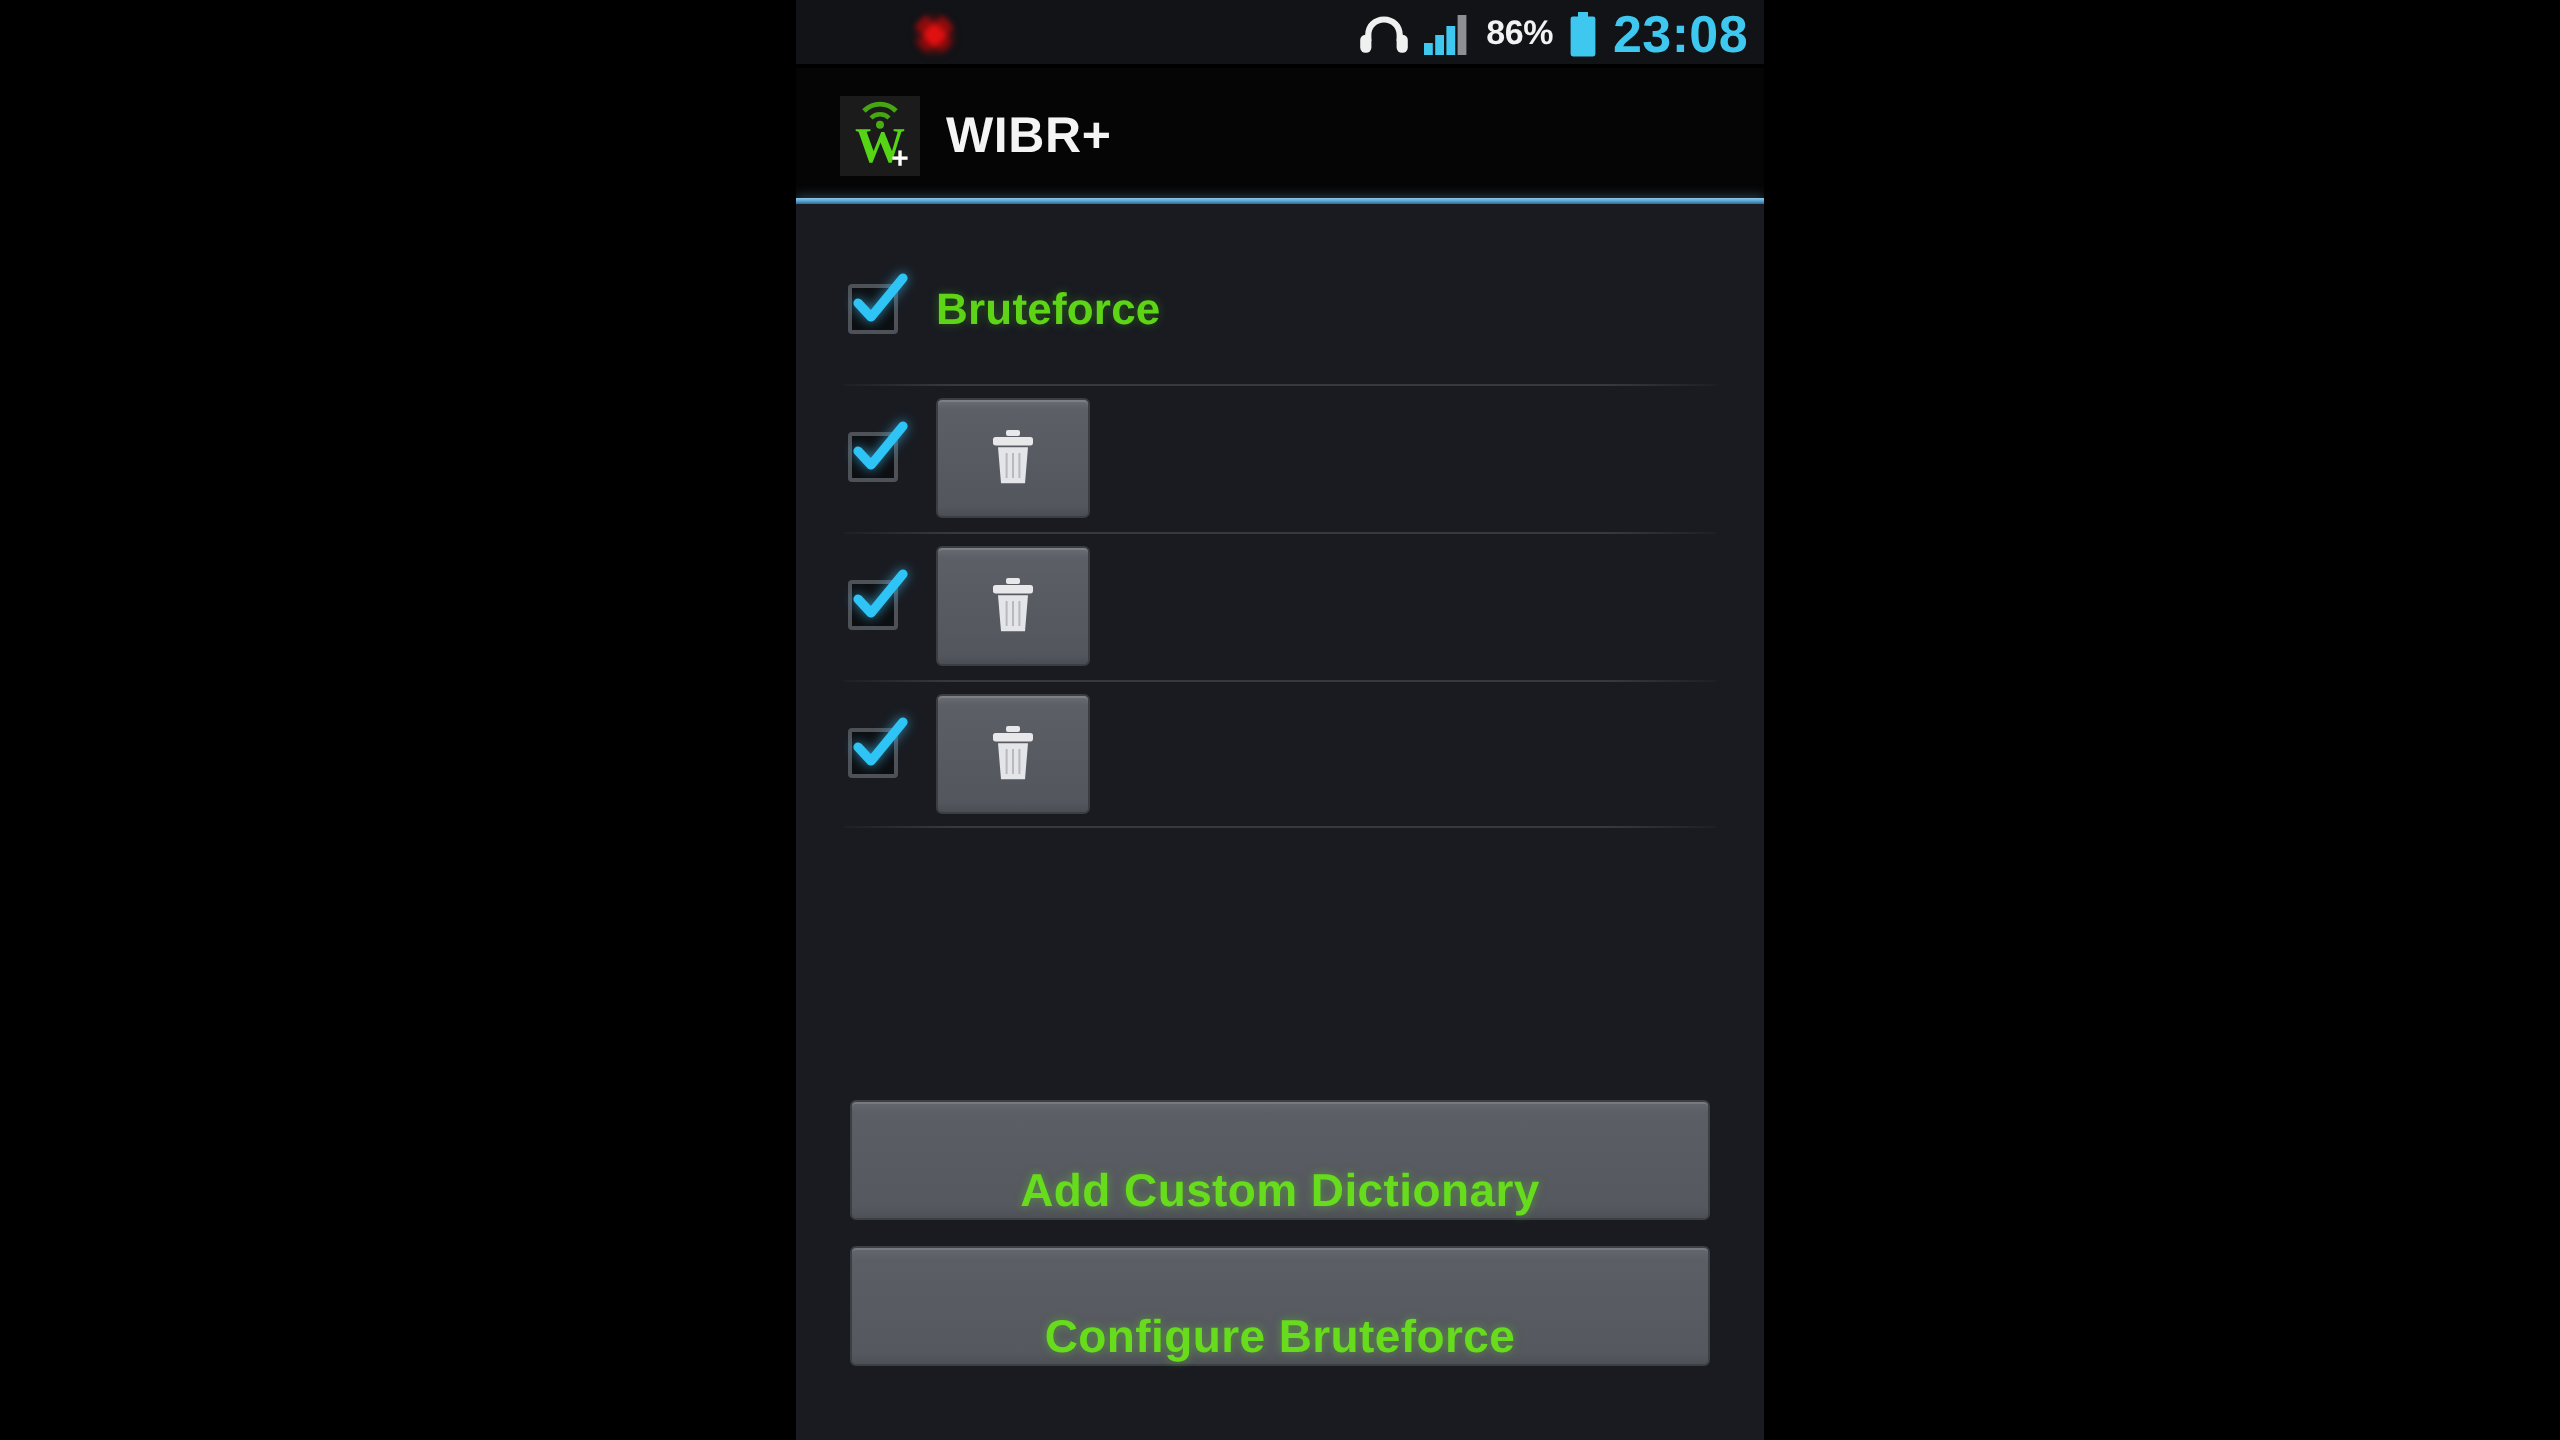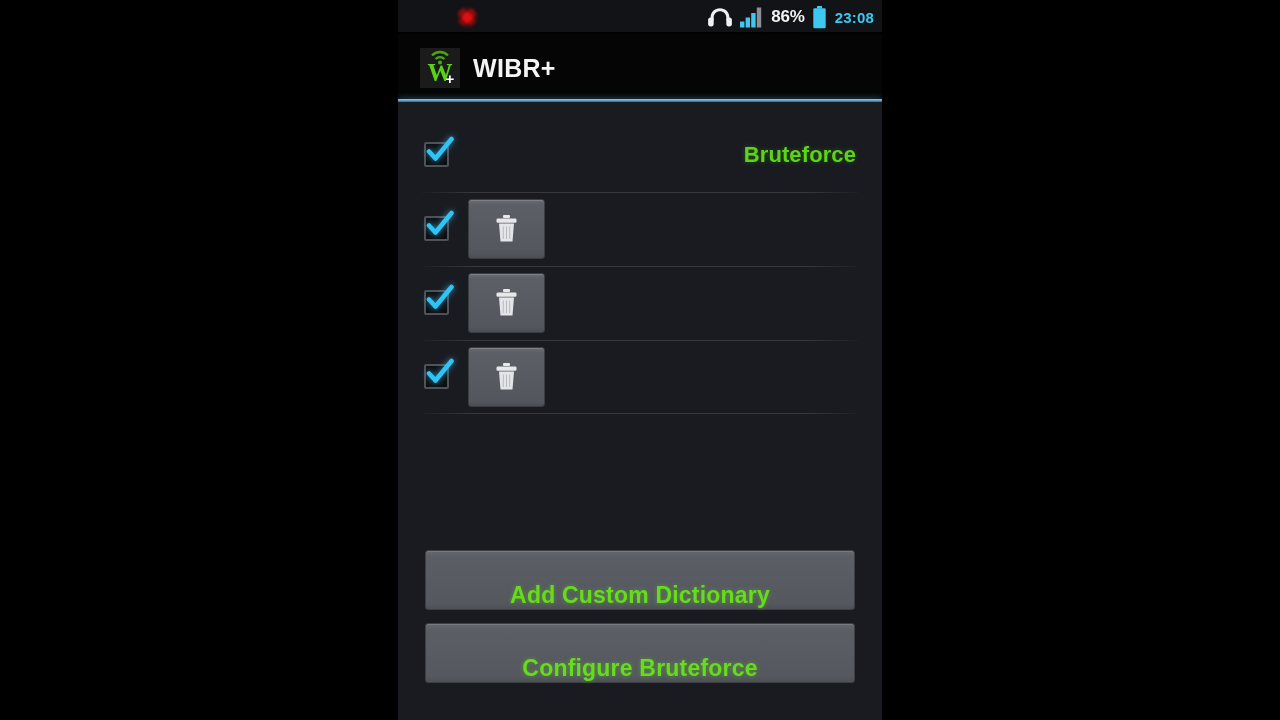--- a/index.html
+++ b/index.html
@@ -90,21 +90,21 @@
   }
   .sb-ico { display: block; }
   .sb-pct {
     color: #f2f2f2;
     font-size: 17px;
     font-weight: bold;
     letter-spacing: -.2px;
   }
   .sb-clock {
     color: #3ec8f0;
-    font-size: 15px;
+    font-size: 26px;
     font-weight: bold;
     letter-spacing: .2px;
     margin-left: 1px;
   }
 
   
   #titlebar {
     position: relative;
     height: 68px;
     background: #050505;
@@ -192,21 +192,20 @@
     height: 32px;
     filter: drop-shadow(0 0 3px rgba(60,180,230,.75));
   }
   .row-label {
     color: #5ed417;
     font-size: 22px;
     font-weight: bold;
     letter-spacing: .1px;
     text-shadow: 0 0 5px rgba(80,200,30,.35);
     flex: 1;
-    text-align: right;
   }
   .del-btn {
     width: 75px;
     height: 58px;
     background: linear-gradient(to bottom, #6a6d73 0%, #5c5f65 8%, #53565c 92%, #4a4d53 100%);
     border: 1px solid #3a3d42;
     border-radius: 3px;
     display: flex;
     align-items: center;
     justify-content: center;

